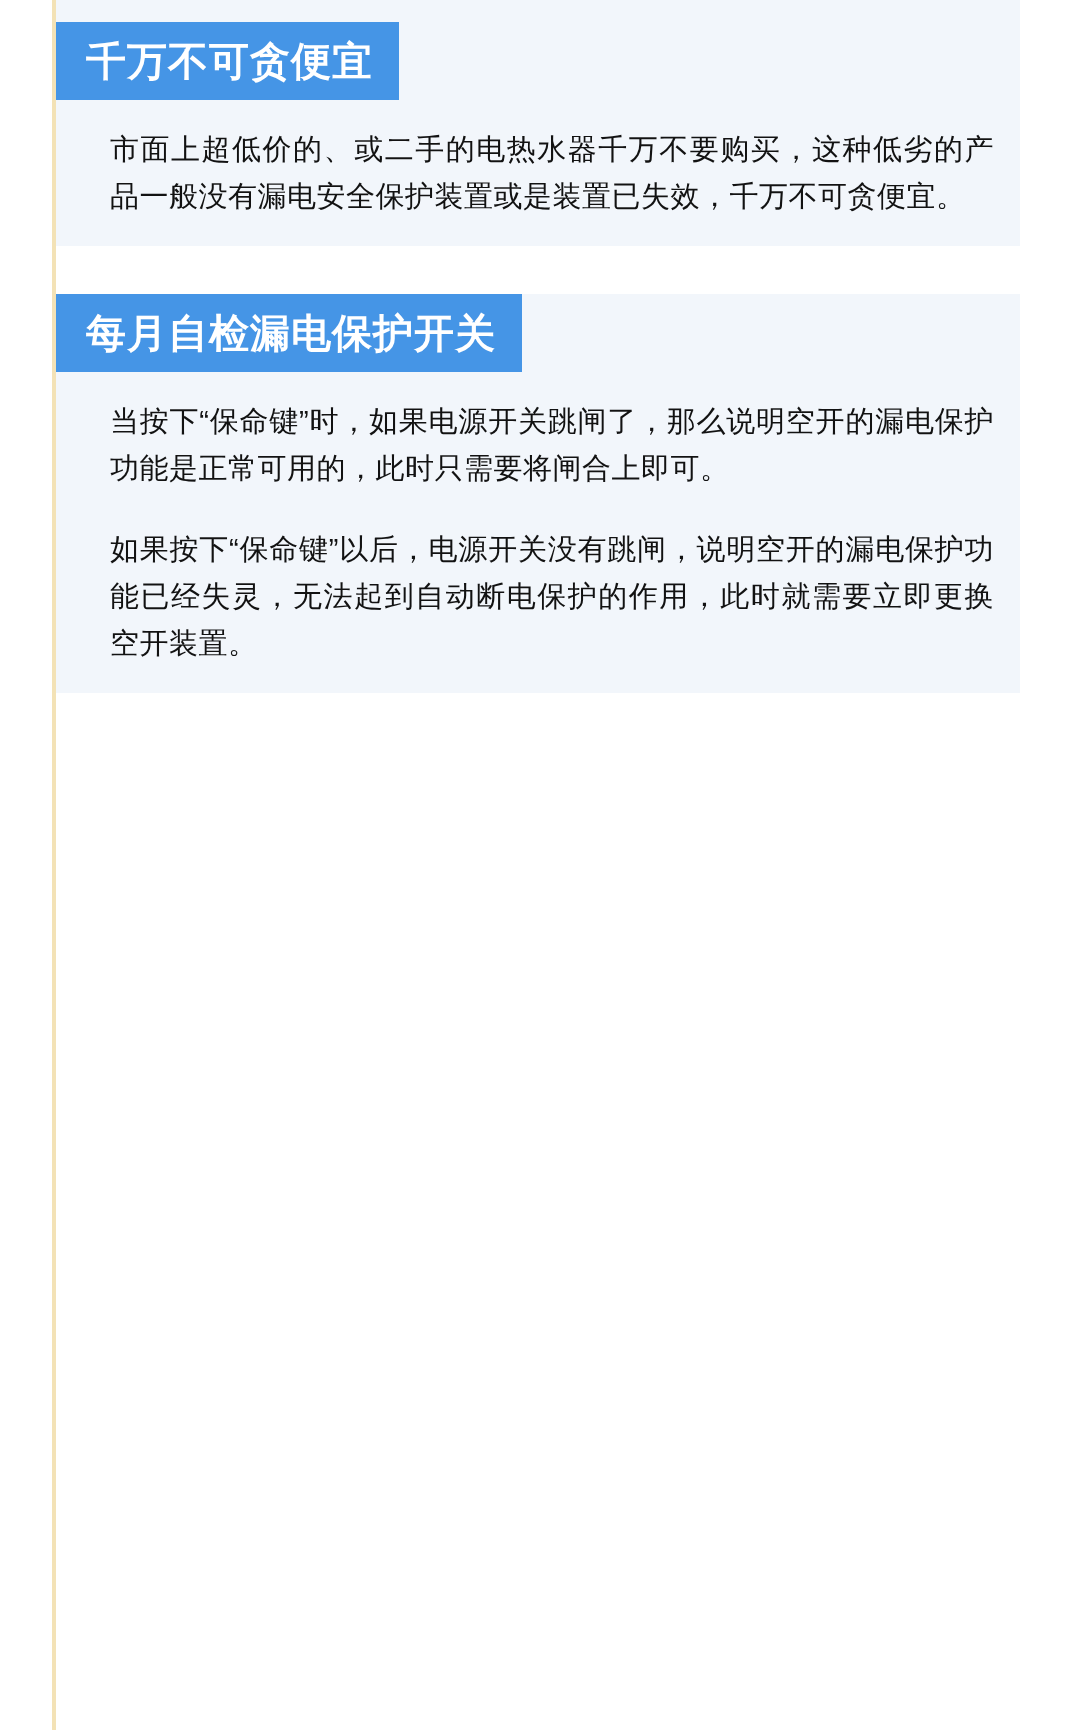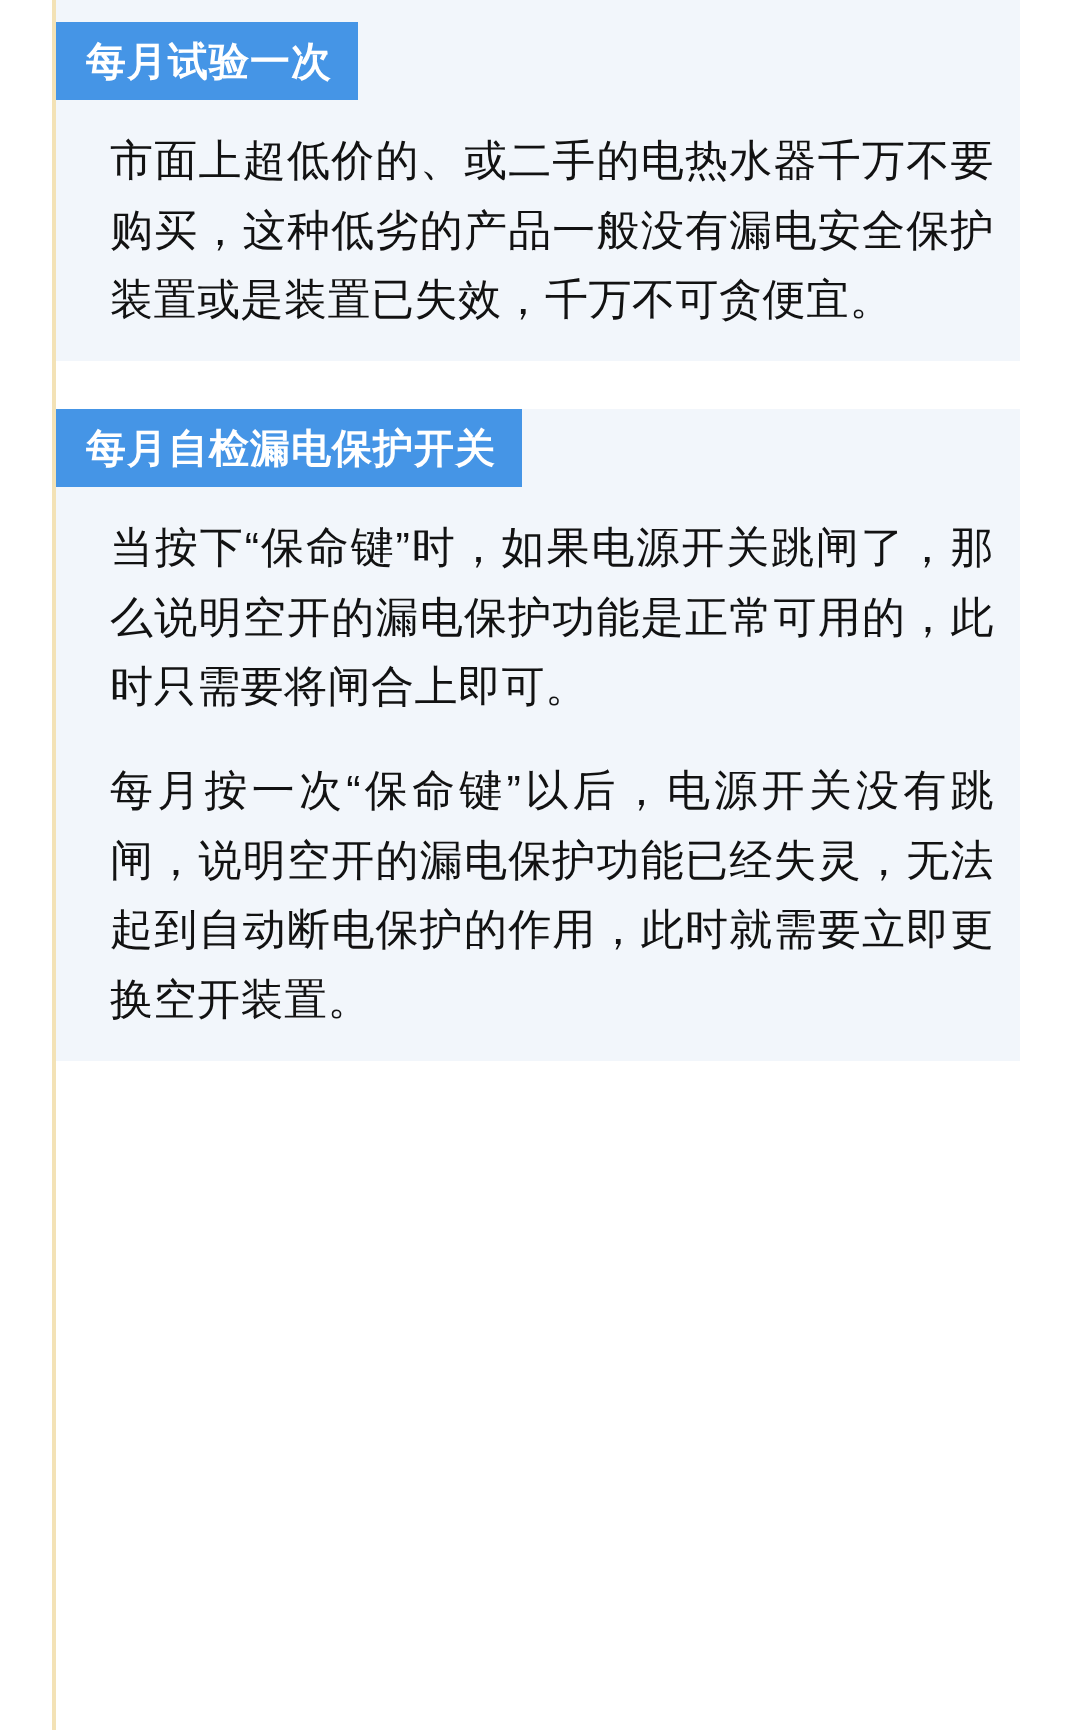--- a/index.html
+++ b/index.html
@@ -60,21 +60,21 @@
     color: #ffffff;
     font-size: 40px;
     font-weight: bold;
     line-height: 1.25;
     letter-spacing: 1px;
     padding: 14px 26px 14px 30px;
     margin: 0 0 26px 0;
   }
 
   .para {
-    font-size: 43px;
+    font-size: 29px;
     line-height: 1.62;
     letter-spacing: 0.5px;
     margin: 0 0 34px 0;
     padding: 0 26px 0 54px;
     text-align: justify;
     font-weight: 500;
     color: #121212;
   }
   .para:last-child {
     margin-bottom: 0;
@@ -82,26 +82,26 @@
 </style>
 </head>
 <body>
 
 <div class="page">
   <div class="left-rule"></div>
 
   <div class="content">
 
     <div class="section first">
-      <div class="heading">每月试验一次</div>
+      <div class="heading">千万不可贪便宜</div>
       <p class="para">市面上超低价的、或二手的电热水器千万不要购买，这种低劣的产品一般没有漏电安全保护装置或是装置已失效，千万不可贪便宜。</p>
     </div>
 
     <div class="section-gap"></div>
 
     <div class="section">
       <div class="heading">每月自检漏电保护开关</div>
       <p class="para">当按下“保命键”时，如果电源开关跳闸了，那么说明空开的漏电保护功能是正常可用的，此时只需要将闸合上即可。</p>
-      <p class="para">每月按一次“保命键”以后，电源开关没有跳闸，说明空开的漏电保护功能已经失灵，无法起到自动断电保护的作用，此时就需要立即更换空开装置。</p>
+      <p class="para">如果按下“保命键”以后，电源开关没有跳闸，说明空开的漏电保护功能已经失灵，无法起到自动断电保护的作用，此时就需要立即更换空开装置。</p>
     </div>
 
   </div>
 </div>
 
 </body></html>

